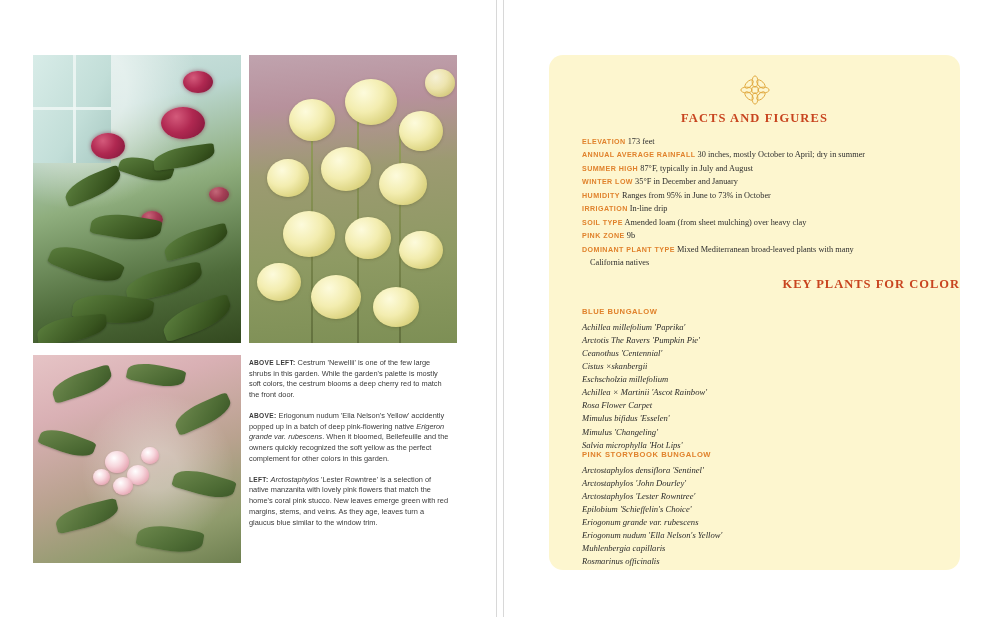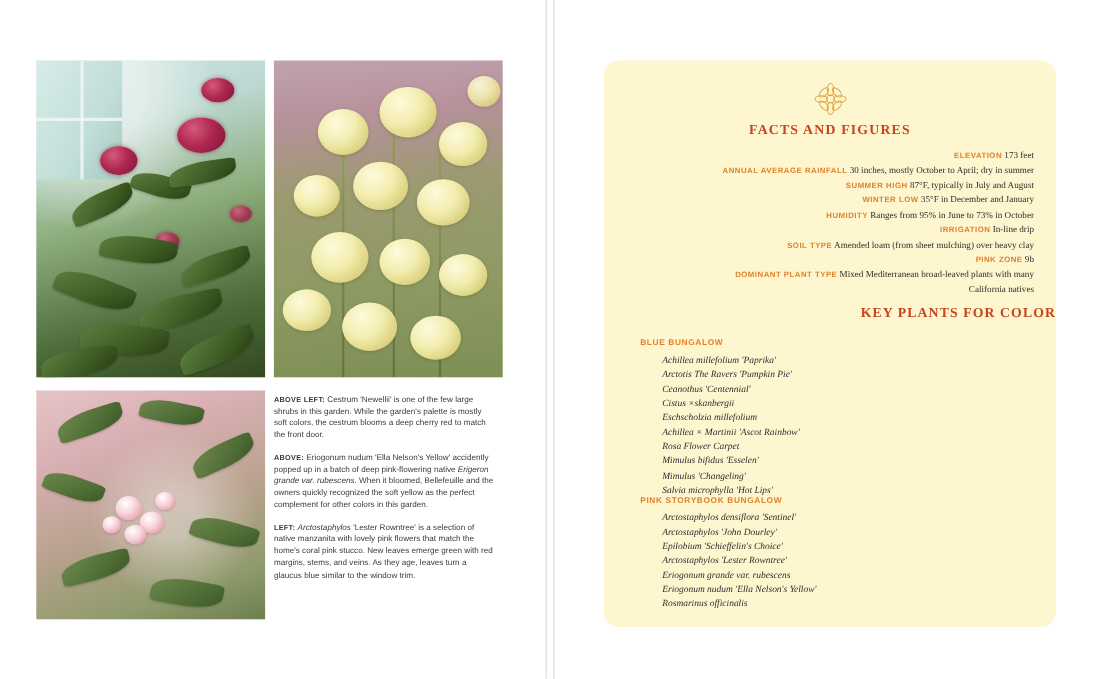--- a/index.html
+++ b/index.html
@@ -147,21 +147,20 @@
     font-weight: bold;
     font-size: 12.5px;
     letter-spacing: 1.1px;
     color: #c8441f;
   }
   .facts-list {
     position: absolute;
     left: 33px;
     right: 20px;
     top: 80px;
-    text-align: right;
   }
   .fact {
     font-family: "Liberation Serif", serif;
     font-size: 8.3px;
     line-height: 1.62;
     color: #2e2e2e;
   }
   .fact .k {
     font-family: "Liberation Sans", sans-serif;
     font-weight: bold;
@@ -198,21 +197,20 @@
     letter-spacing: .55px;
     color: #e0822c;
     margin-bottom: 5px;
   }
   .plant {
     font-family: "Liberation Serif", serif;
     font-style: italic;
     font-size: 8.6px;
     line-height: 1.52;
     color: #2b2b2b;
-    margin-left: 20px;
   }
 </style>
 </head>
 <body>
 
 <div class="spread">
 
   <div class="page page-left">
 
     <div class="photo photo-cestrum">
@@ -339,23 +337,24 @@
         <div class="plant">Rosa Flower Carpet</div>
         <div class="plant">Mimulus bifidus 'Esselen'</div>
         <div class="plant">Mimulus 'Changeling'</div>
         <div class="plant">Salvia microphylla 'Hot Lips'</div>
       </div>
 
       <div class="plant-group group-pink">
         <div class="group-head">PINK STORYBOOK BUNGALOW</div>
         <div class="plant">Arctostaphylos densiflora 'Sentinel'</div>
         <div class="plant">Arctostaphylos 'John Dourley'</div>
+        <div class="plant">Arctostaphylos 'Lester Rowntree'</div>
         <div class="plant">Epilobium 'Schieffelin's Choice'</div>
-        <div class="plant">Arctostaphylos 'Lester Rowntree'</div>
         <div class="plant">Eriogonum grande var. rubescens</div>
         <div class="plant">Eriogonum nudum 'Ella Nelson's Yellow'</div>
+        <div class="plant">Muhlenbergia capillaris</div>
         <div class="plant">Rosmarinus officinalis</div>
       </div>
 
     </div>
   </div>
 
 </div>
 
 </body></html>

